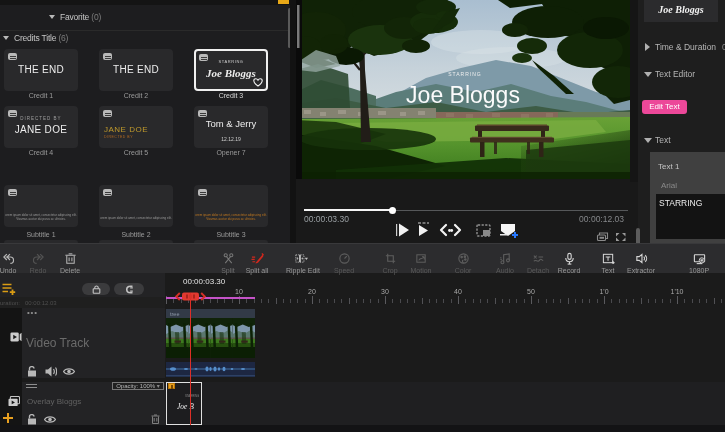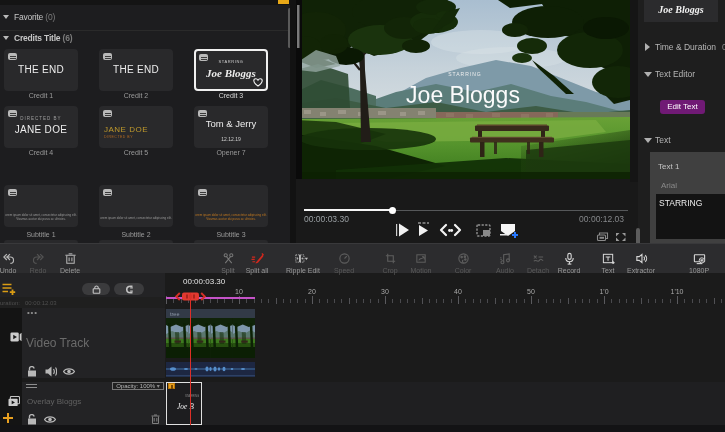--- a/index.html
+++ b/index.html
@@ -27,23 +27,23 @@
   .tool .tl { display:block; font-size:7px; line-height:7px; color:#5a5a5a; margin-top:2px; white-space:nowrap; }
   .tool .tl.b { color:#989898; }
 </style>
 </head>
 <body>
 <div id="app">
 
   <div id="leftpanel" class="abs">
     <div class="abs" style="left:0;top:0;width:293px;height:5px;background:#141414;"></div>
     <div class="abs" style="left:278px;top:0;width:11px;height:4px;background:#e8a817;"></div>
-    <div class="sechead" style="top:9px;"><span class="arr"></span>Favorite <span class="cnt">(0)</span></div>
+    <div class="sechead" style="top:9px;padding-left:46px;"><span class="arr"></span>Favorite <span class="cnt">(0)</span></div>
     <div class="abs" style="left:0;top:30px;width:293px;height:1px;background:#2a2a2a;"></div>
-    <div class="sechead" style="top:29.5px;font-weight:bold;"><span class="arr"></span>Credits Title <span class="cnt">(6)</span></div>
+    <div class="sechead" style="top:29.5px;"><span class="arr"></span>Credits Title <span class="cnt">(6)</span></div>
 
     <div class="card" style="left:4px;top:49px;">
       <div class="badge"></div>
       <div class="ct" style="top:14.5px;font-size:10px;letter-spacing:0.3px;">THE END</div>
     </div>
     <div class="cardlabel" style="left:4px;top:92px;">Credit 1</div>
     <div class="card" style="left:99px;top:49px;">
       <div class="badge"></div>
       <div class="ct" style="top:14.5px;font-size:10px;letter-spacing:0.3px;">THE END</div>
     </div>
@@ -269,21 +269,21 @@
 
   <div id="rightpanel" class="abs" style="left:638px;top:0;width:87px;height:243px;background:#1e1e1e;">
     <div class="abs" style="left:6px;top:0;width:74px;height:22px;background:#2b2b2d;">
       <div style="text-align:center;margin-top:4px;font-size:10px;color:#f2f2f2;font-family:'Liberation Serif',serif;font-style:italic;font-weight:bold;">Joe Bloggs</div>
     </div>
     <div class="abs" style="left:7px;top:43px;width:0;height:0;border-top:4px solid transparent;border-bottom:4px solid transparent;border-left:5px solid #b0b0b0;"></div>
     <div class="abs" style="left:17px;top:42px;font-size:8.5px;color:#b5b5b5;">Time &amp; Duration</div>
     <div class="abs" style="left:84px;top:42px;font-size:8.5px;color:#8a8a8a;">0</div>
     <div class="abs" style="left:6px;top:72px;width:0;height:0;border-left:4px solid transparent;border-right:4px solid transparent;border-top:5px solid #b0b0b0;"></div>
     <div class="abs" style="left:17px;top:69px;font-size:8.5px;color:#b5b5b5;">Text Editor</div>
-    <div class="abs" style="left:22px;top:100px;width:45px;height:14px;background:#701a75;border-radius:3px;color:#fff;font-size:8px;text-align:center;line-height:14px;">Edit Text</div>
+    <div class="abs" style="left:4px;top:100px;width:45px;height:14px;background:#ec4899;border-radius:3px;color:#fff;font-size:8px;text-align:center;line-height:14px;">Edit Text</div>
     <div class="abs" style="left:6px;top:138px;width:0;height:0;border-left:4px solid transparent;border-right:4px solid transparent;border-top:5px solid #b0b0b0;"></div>
     <div class="abs" style="left:17px;top:135px;font-size:8.5px;color:#b5b5b5;">Text</div>
     <div class="abs" style="left:12px;top:152px;width:75px;height:91px;background:#404040;">
       <div class="abs" style="left:8px;top:10px;font-size:8px;color:#c5c5c5;">Text 1</div>
       <div class="abs" style="left:11px;top:29px;font-size:8px;color:#8a8a8a;">Arial</div>
       <div class="abs" style="left:6px;top:42px;width:69px;height:45px;background:#131313;">
         <div style="margin:4px 0 0 3px;font-size:8.5px;color:#ececec;">STARRING</div>
       </div>
     </div>
     <div class="abs" style="left:-2px;top:228px;width:4px;height:20px;background:#5c5c5c;border-radius:2px;"></div>

